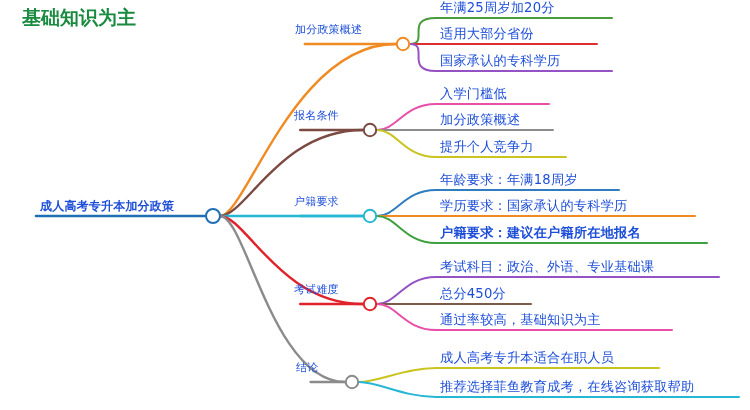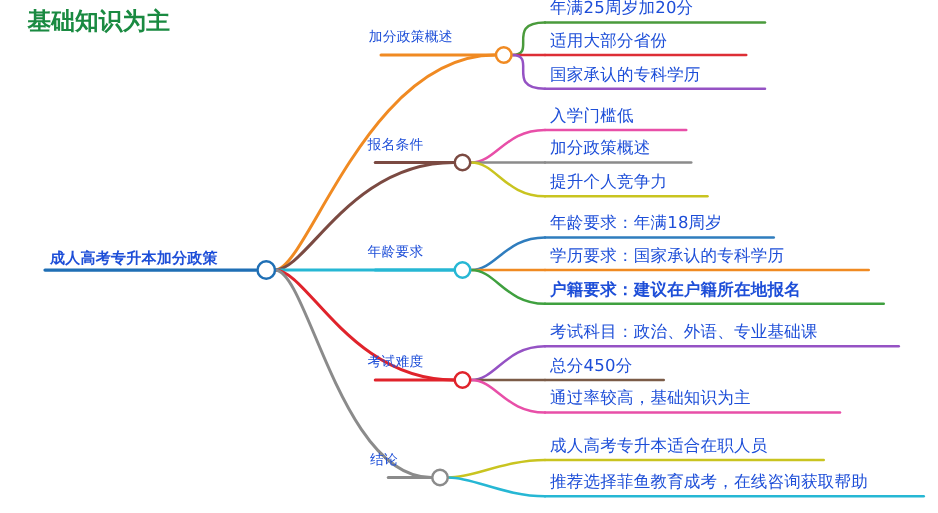--- a/index.html
+++ b/index.html
@@ -152,21 +152,21 @@
   <div id="labels">
       <div class="node-label root-label" style="left: 40px; top: 212px;">成人高考专升本加分政策</div>
       <div class="node-label branch-label" style="left: 295px; top: 35px;">加分政策概述</div>
       <div class="node-label leaf-label" style="left: 440px; top: 14px;">年满25周岁加20分</div>
       <div class="node-label leaf-label" style="left: 440px; top: 40px;">适用大部分省份</div>
       <div class="node-label leaf-label" style="left: 440px; top: 67px;">国家承认的专科学历</div>
       <div class="node-label branch-label" style="left: 294px; top: 121px;">报名条件</div>
       <div class="node-label leaf-label" style="left: 440px; top: 100px;">入学门槛低</div>
       <div class="node-label leaf-label" style="left: 440px; top: 126px;">加分政策概述</div>
       <div class="node-label leaf-label" style="left: 440px; top: 153px;">提升个人竞争力</div>
-      <div class="node-label branch-label" style="left: 294px; top: 207px;">年龄要求</div>
+      <div class="node-label branch-label" style="left: 294px; top: 207px;">户籍要求</div>
       <div class="node-label leaf-label" style="left: 440px; top: 186px;">年龄要求：年满18周岁</div>
       <div class="node-label leaf-label" style="left: 440px; top: 212px;">学历要求：国家承认的专科学历</div>
       <div class="node-label leaf-label" style="left: 440px; top: 239px; font-weight: bold;">户籍要求：建议在户籍所在地报名</div>
       <div class="node-label branch-label" style="left: 294px; top: 295px;">考试难度</div>
       <div class="node-label leaf-label" style="left: 440px; top: 273px;">考试科目：政治、外语、专业基础课</div>
       <div class="node-label leaf-label" style="left: 440px; top: 300px;">总分450分</div>
       <div class="node-label leaf-label" style="left: 440px; top: 326px;">通过率较高，基础知识为主</div>
       <div class="node-label branch-label" style="left: 296px; top: 373px;">结论</div>
       <div class="node-label leaf-label" style="left: 440px; top: 364px; text-align: center;">成人高考专升本适合在职人员</div>
       <div class="node-label leaf-label" style="left: 440px; top: 393px;">推荐选择菲鱼教育成考，在线咨询获取帮助</div>

